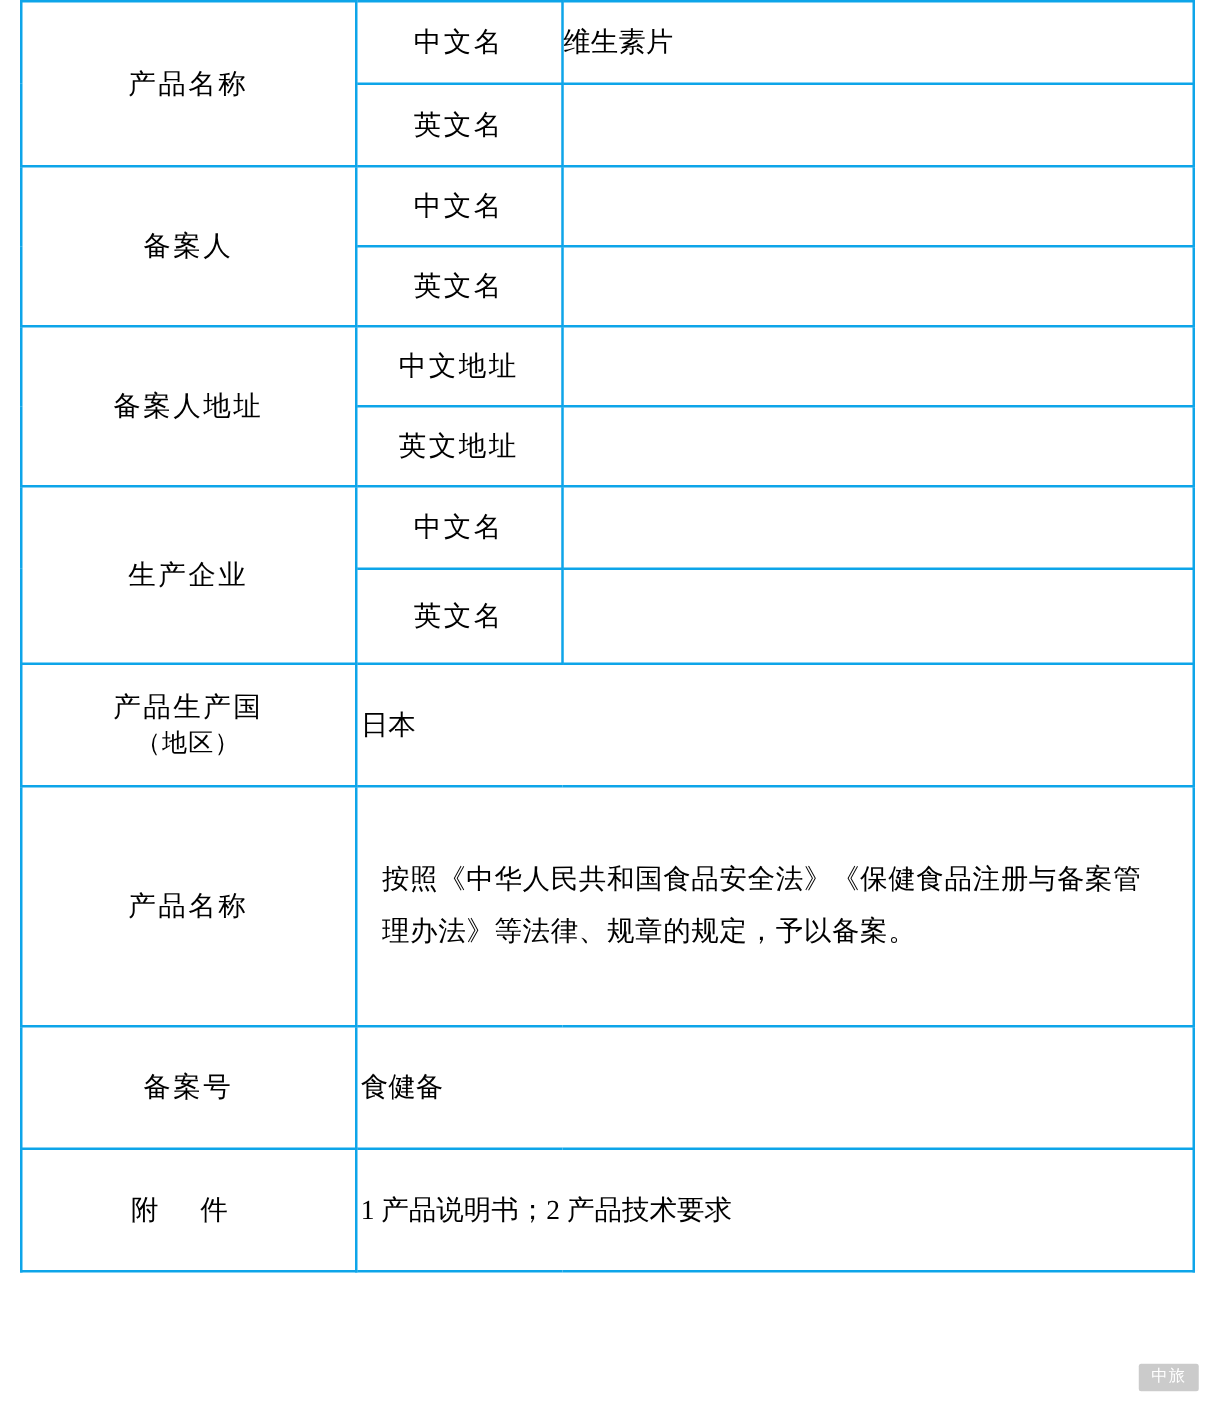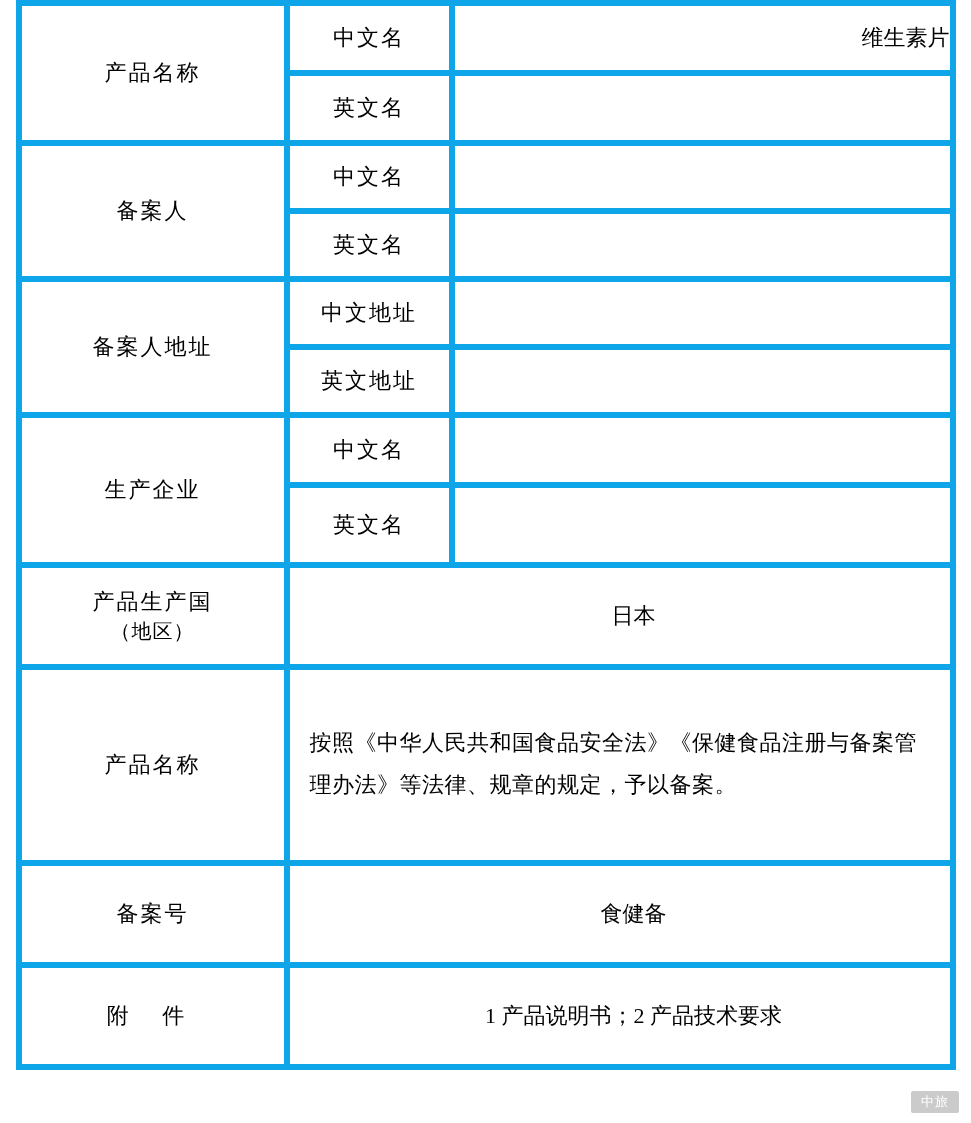--- a/index.html
+++ b/index.html
@@ -32,21 +32,21 @@
     padding-bottom: 18px;
     color: #000;
   }
   table.form {
     border-collapse: collapse;
     width: 940px;
     margin: 0 auto;
     table-layout: fixed;
   }
   table.form td {
-    border: 6px solid #0ea5e9;
+    border: 2px solid #0ea5e9;
     padding: 0;
     vertical-align: middle;
     font-size: 22px;
     line-height: 1.45;
   }
   .label-cell {
     text-align: center;
     width: 268px;
     letter-spacing: 2px;
     padding: 6px 4px;
@@ -56,26 +56,26 @@
     font-size: 20px;
     letter-spacing: 1px;
   }
   .sub-label-cell {
     text-align: center;
     width: 165px;
     letter-spacing: 2px;
     padding: 6px 4px;
   }
   .value-cell {
-    text-align: right;
+    text-align: left;
     padding: 6px 10px;
   }
   .value-cell.left {
-    text-align: center;
-    padding-left: 28px;
+    text-align: left;
+    padding-left: 3px;
   }
   .value-cell.block {
     text-align: left;
     padding: 14px 22px 16px 20px;
     line-height: 1.9;
     letter-spacing: 0.5px;
     border-radius: 25px;
   }
   .h62 { height: 62px; }
   .h64 { height: 64px; }

